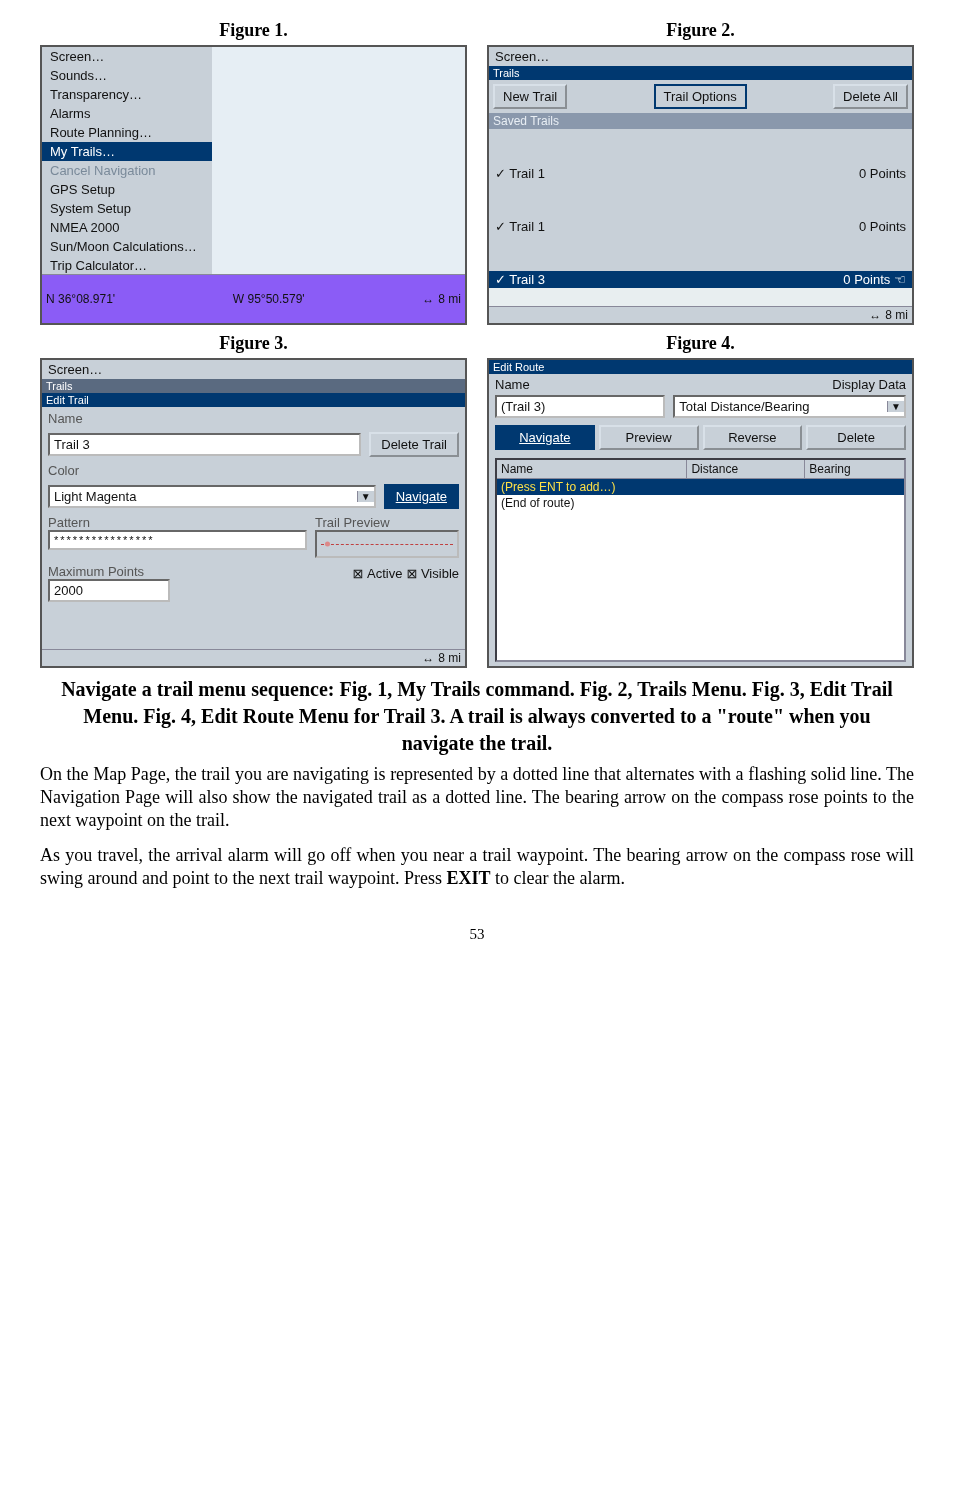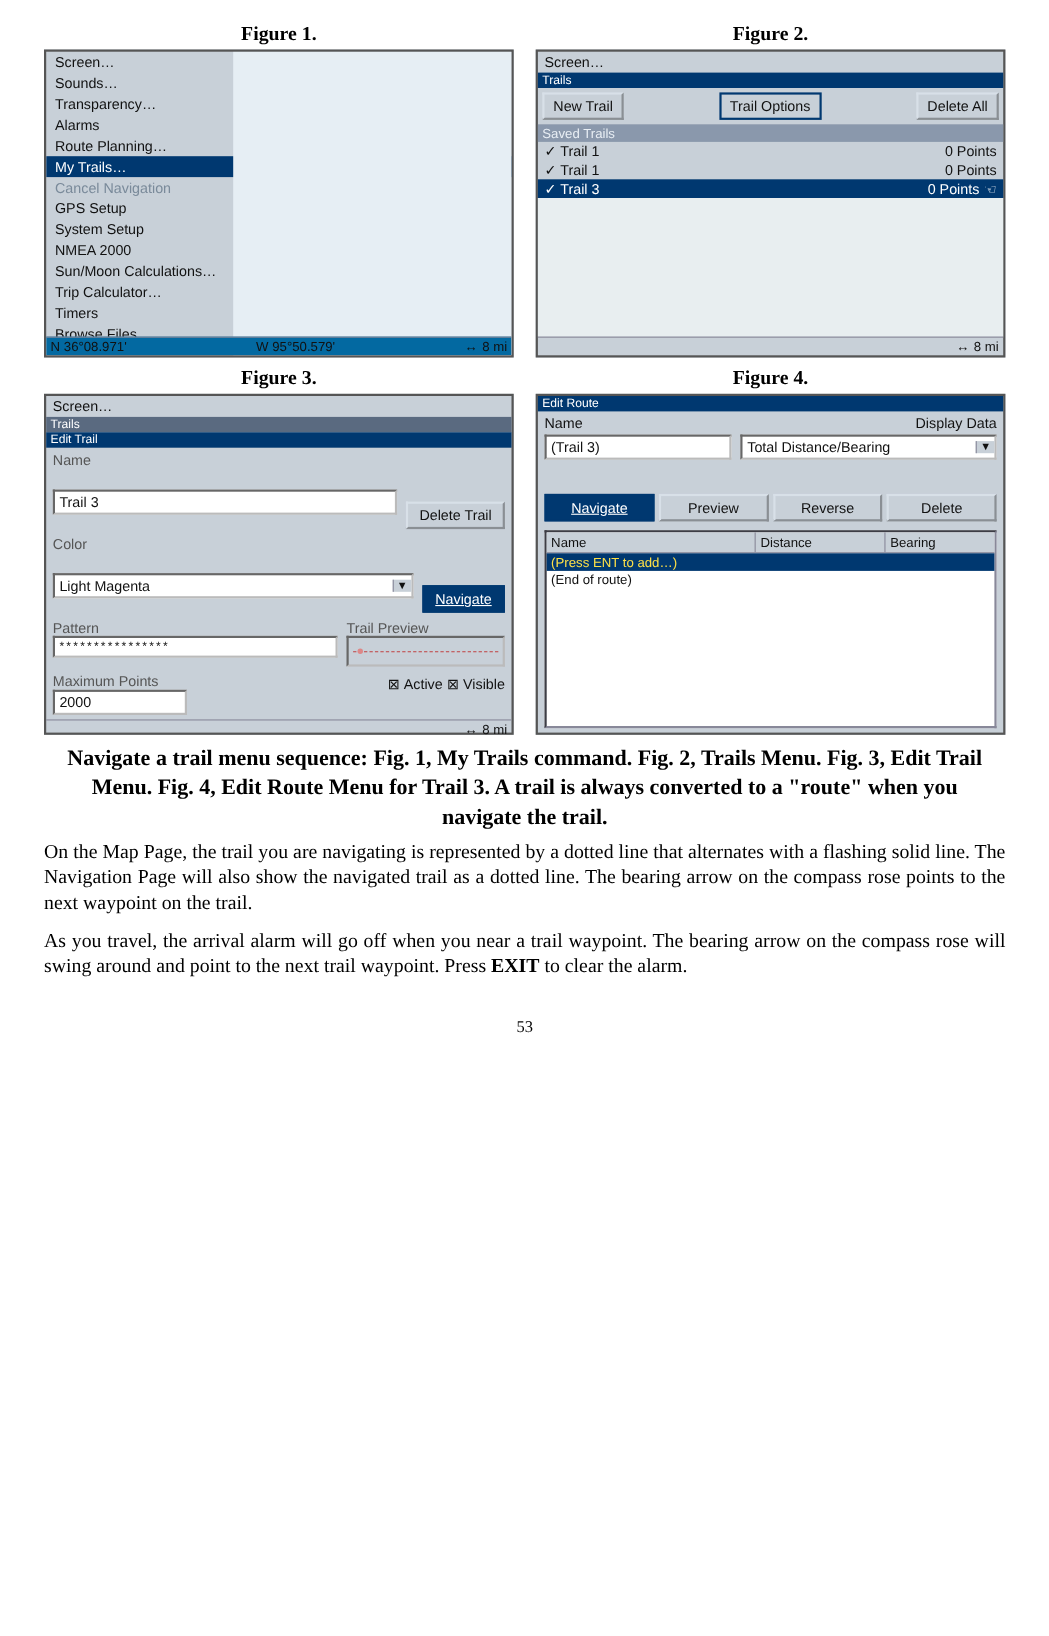--- a/index.html
+++ b/index.html
@@ -44,52 +44,52 @@
   .menu-list { list-style: none; margin: 0; padding: 0; }
   .menu-list li { padding: 2px 8px; white-space: nowrap; }
   .menu-list li.highlight { background: #003870; color: #fff; }
   .menu-list li.disabled { color: #7a8a9a; }
   .fig1-map {
     position: absolute; top: 0; right: 0; bottom: 0; left: 170px;
     background: #e6eef4;
   }
   .coord-bar {
     position: absolute; bottom: 0; left: 0; right: 0;
-    background: #0369a1; border-top: 1px solid #889;
+    background: #8b5cf6; border-top: 1px solid #889;
     display: flex; justify-content: space-between; align-items: center;
-    font-size: 12px; padding: 0 4px; height: 16px;
+    font-size: 12px; padding: 16px 4px; height: 16px;
   }
   .coord-bar .dist { display:flex; align-items:center; gap:4px; }
   .tri { font-size: 10px; }
   
   .fig2 { height: 280px; display:flex; flex-direction:column; }
   .titlebar-sm { background:#003870; color:#fff; font-size:11px; padding:1px 4px; }
   .btn3 {
     display: inline-block; background:#c8d0d8; border:2px outset #d8e0e8;
     padding:3px 8px; font-size:13px; color:#111;
   }
   .btn3.sel { border:2px solid #003870; }
   .trails-btn-row { display:flex; gap:4px; padding:4px; justify-content:space-between;align-items:flex-end; }
   .saved-hdr { background:#8a98ac; color:#e8eef4; font-size:12px; padding:1px 4px; }
-  .trail-row { display:flex; justify-content:space-between; padding:1px 6px; font-size:13px; }
+  .trail-row { display:flex; justify-content:space-between; padding:1px 6px; font-size:13px;margin-top:36px; }
   .trail-row .check::before { content:"✓ "; }
   .trail-row.sel { background:#003870; color:#fff; }
   .trail-row.sel .pts { display:flex; align-items:center; gap:4px;}
   .whitefill { flex:1; background:#e8eef0; }
   .status-bar2 { display:flex; justify-content:flex-end; align-items:center; padding:1px 4px; border-top:1px solid #889; font-size:12px; gap:4px;}
   
   .fig3 { height: 310px; display:flex; flex-direction:column; position:relative; }
   .fig3-body { padding:4px 6px; display:flex; flex-direction:column; gap:6px; flex:1; }
   .label-sm { font-size:13px; color:#555; }
   .row-flex { display:flex; gap:8px; align-items:center; }
   .txt-input {
     background:#fff; border:2px inset #bbb; padding:2px 4px; font-size:13px; flex:1; font-family:Arial;
   }
   .btn {
-    background:#c8d0d8; border:2px outset #d8e0e8; padding:3px 10px; font-size:13px; color:#111;margin-top:24px;
+    background:#c8d0d8; border:2px outset #d8e0e8; padding:3px 10px; font-size:13px; color:#111;
   }
   .btn.primary { border:2px solid #003870; background:#c8d0d8; font-weight:normal;text-decoration:underline; }
   .dropdown {
     background:#fff; border:2px inset #bbb; display:flex; align-items:center; flex:1; padding:0; font-size:13px;
   }
   .dropdown .dd-text { flex:1; padding:2px 4px; }
   .dropdown .dd-arrow { background:#c8d0d8; border-left:1px solid #889; padding:0 3px; font-size:10px; }
   .pattern-box {
     background:#fff; border:2px inset #bbb; padding:2px 4px; font-size:11px; letter-spacing:2px;
   }

